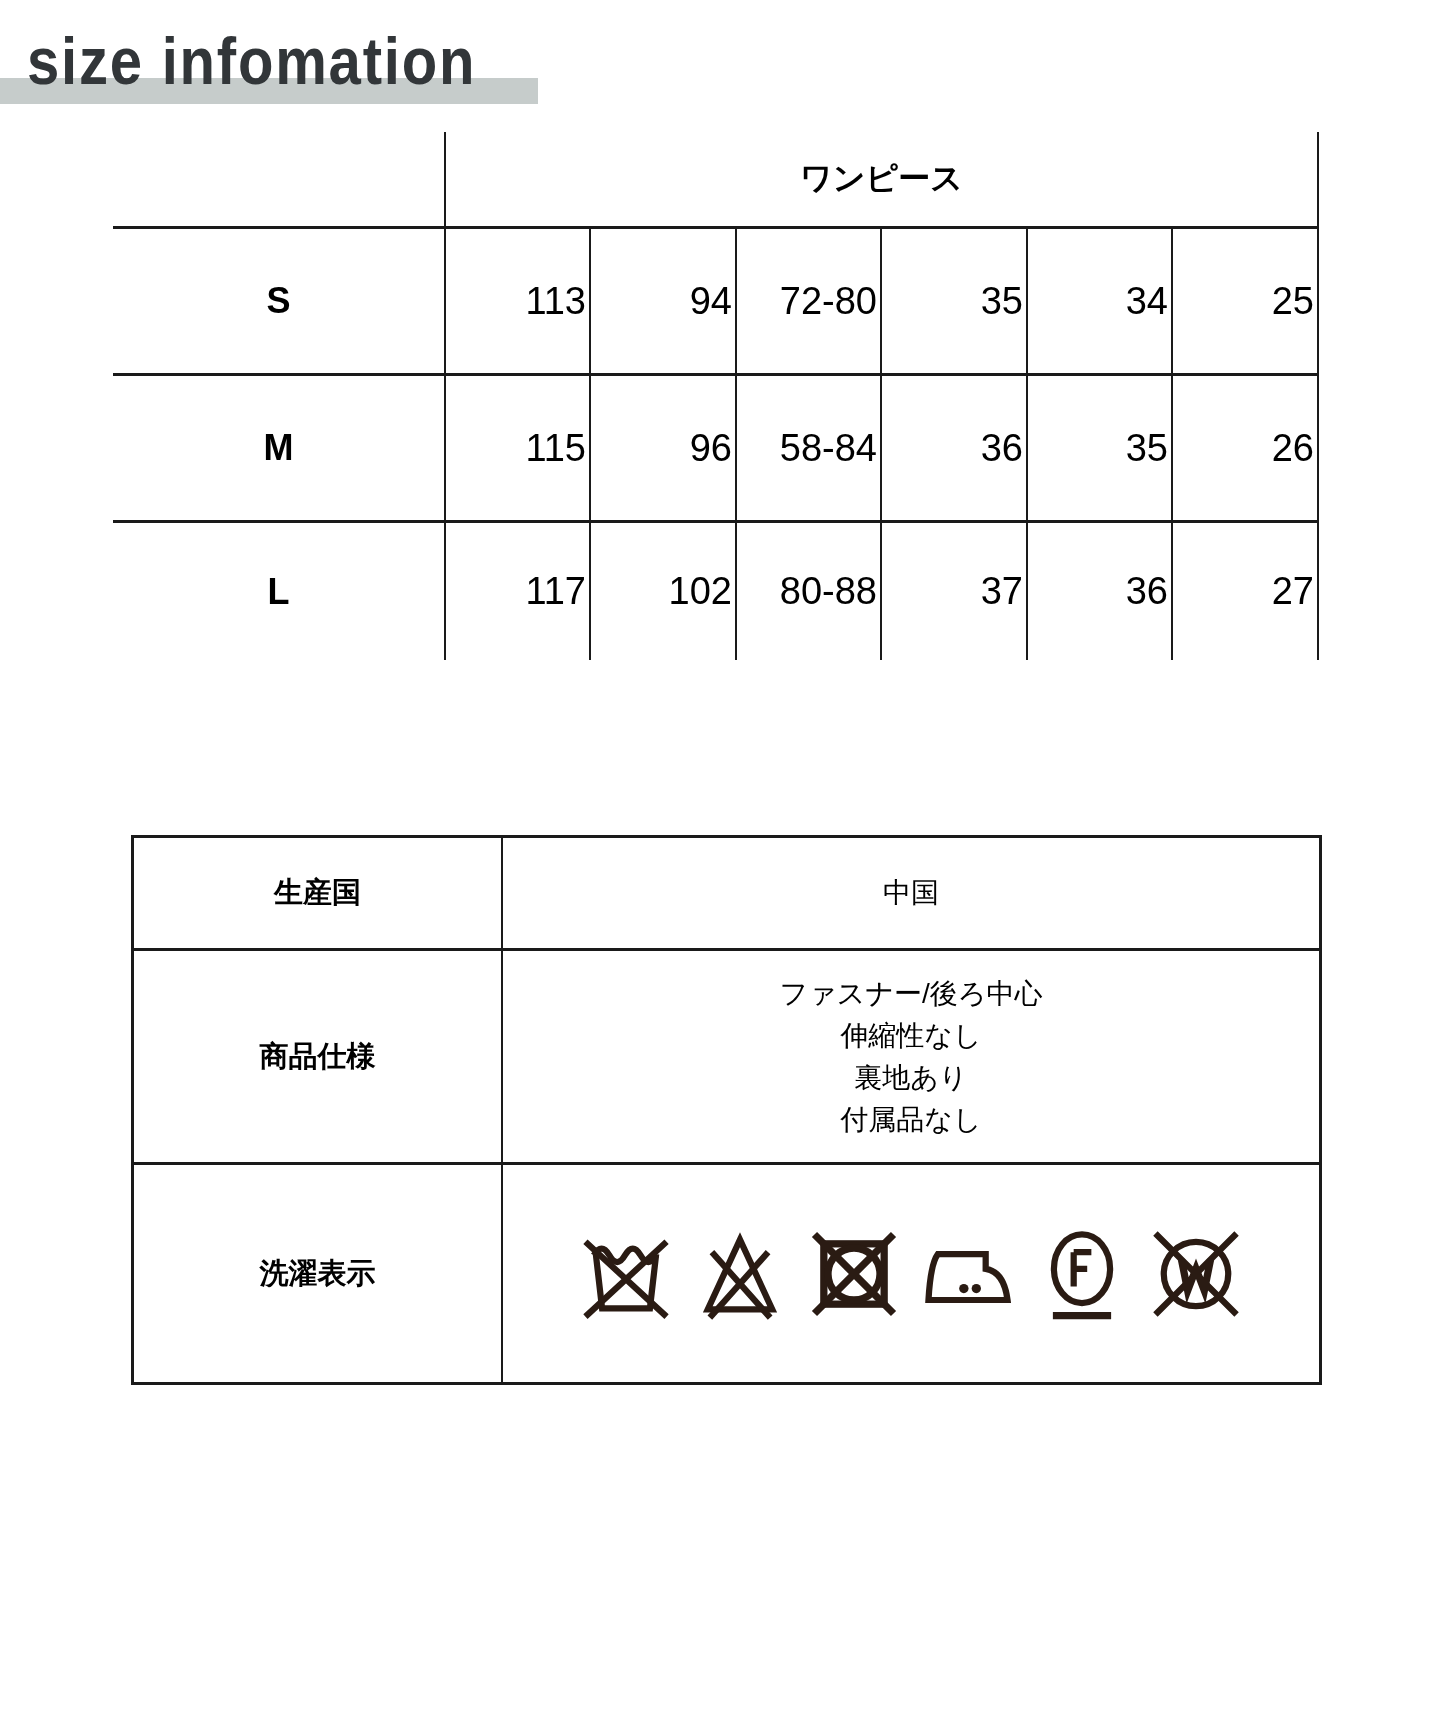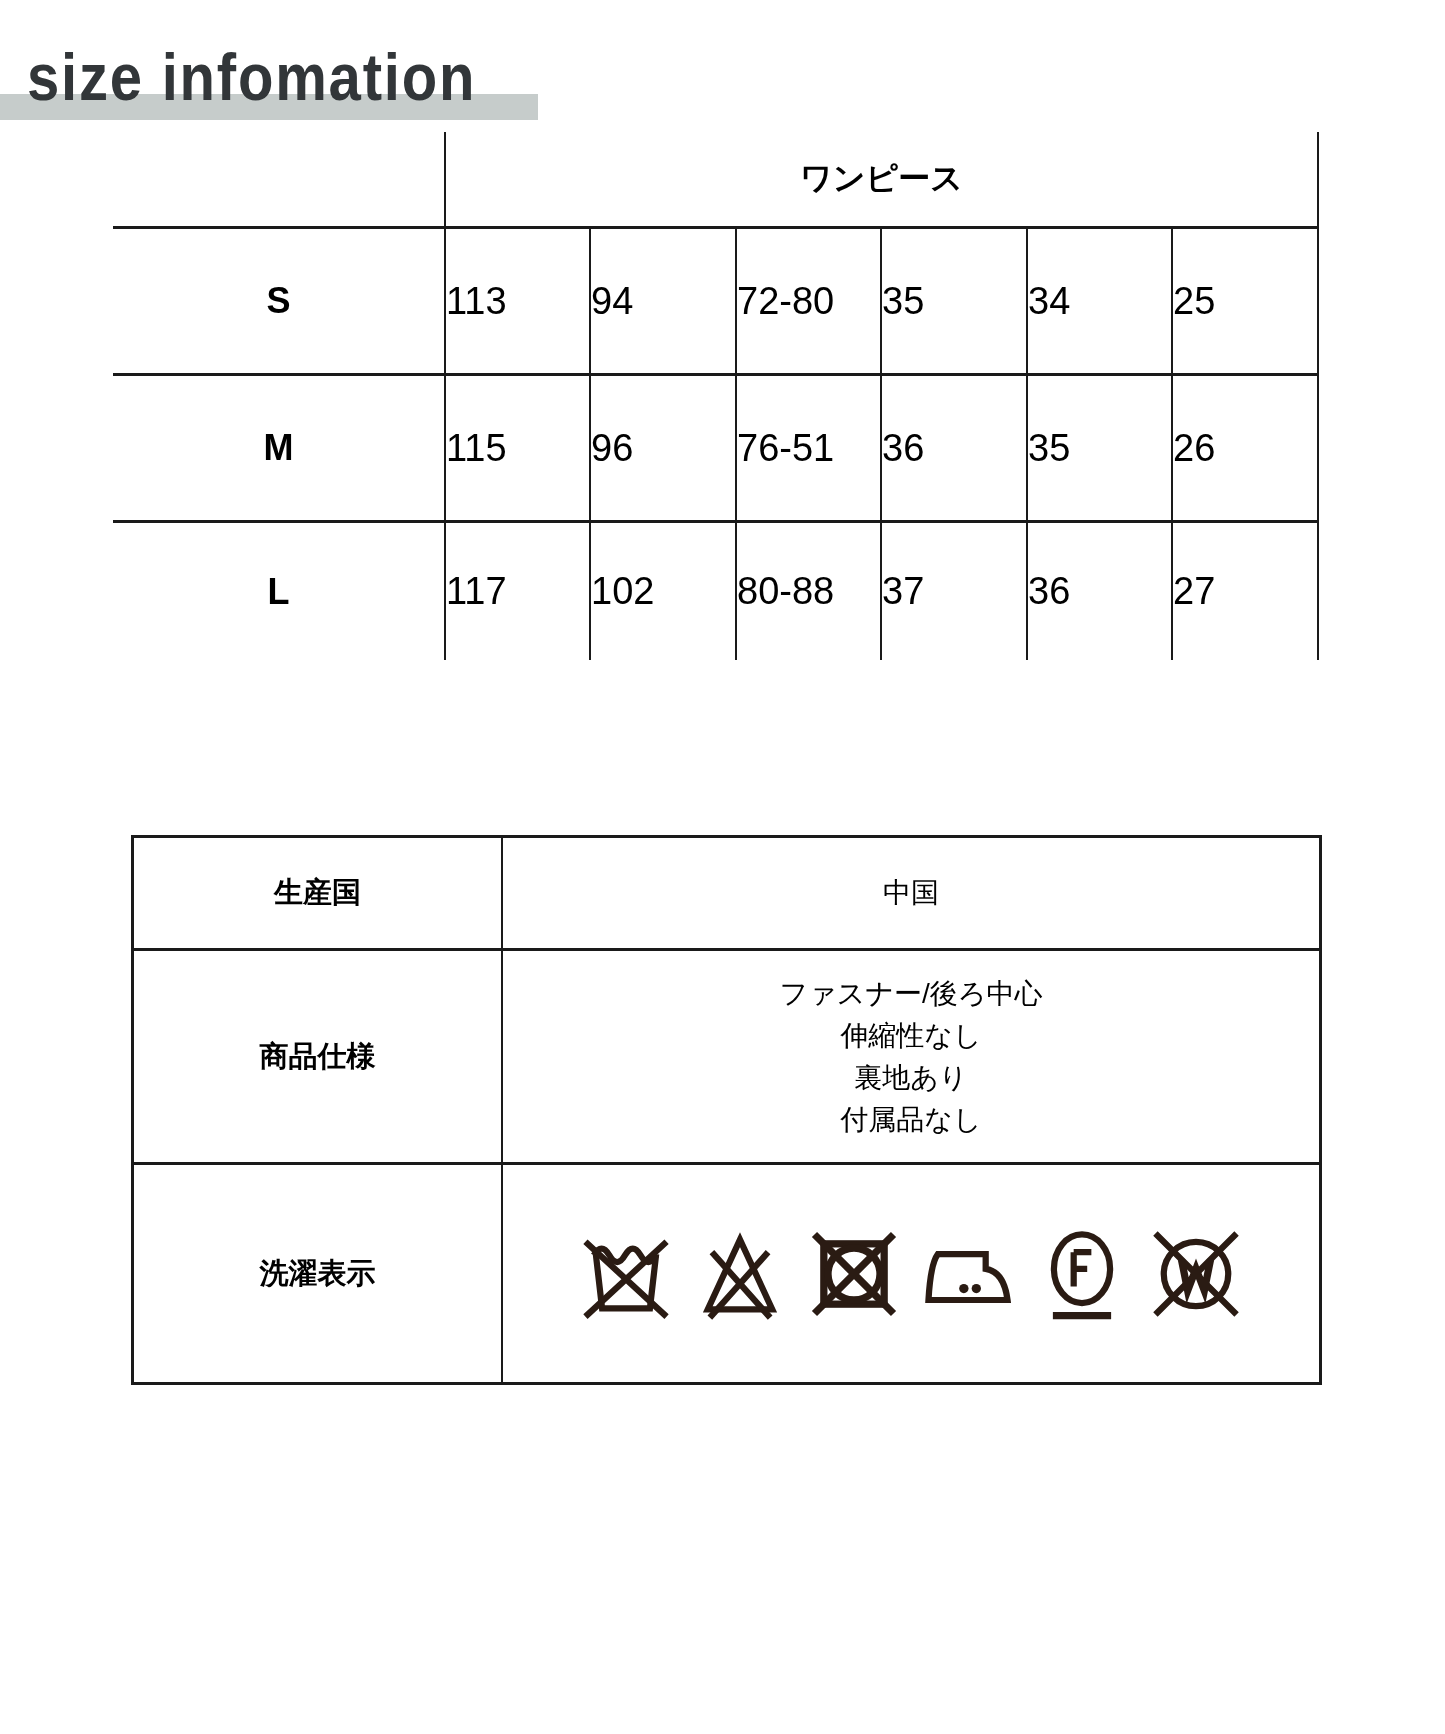--- a/index.html
+++ b/index.html
@@ -2,21 +2,21 @@
 <html><head>
 <meta charset="utf-8">
 <style>
   html,body{margin:0;padding:0;}
   body{
     width:1445px;height:1734px;position:relative;background:#ffffff;
     font-family:"Liberation Sans","DejaVu Sans",sans-serif;color:#000;
     overflow:hidden;
   }
   
-  .title-block{position:absolute;left:0;top:16px;width:600px;height:120px;}
+  .title-block{position:absolute;left:0;top:0;width:600px;height:120px;}
   .title-bar{position:absolute;left:0;top:78px;width:538px;height:26px;background:#c6cccb;}
   .title-text{
     position:absolute;left:27px;top:28px;margin:0;
     font-size:66px;font-weight:bold;letter-spacing:2px;line-height:1.0;
     color:#323639;transform:scaleX(0.88);transform-origin:0 50%;white-space:nowrap;
   }
   
   table{border-collapse:collapse;table-layout:fixed;}
   td{padding:0;vertical-align:middle;}
   .size-table{position:absolute;left:113px;top:132px;width:1205px;}
@@ -27,21 +27,21 @@
     text-align:center;font-weight:bold;font-size:32px;
   }
   .size-table .r-head td{
     height:143px;border-left:2px solid #1a1a1a;border-bottom:3px solid #1a1a1a;
     text-align:center;font-weight:bold;font-size:34px;
   }
   .size-table .r-head td:first-child{border-left:none;}
   .size-table .r-head td:last-child{border-right:2px solid #1a1a1a;}
   .size-table .r-data td{
     height:144px;border-left:2px solid #1a1a1a;border-bottom:3px solid #1a1a1a;
-    font-size:38px;padding-right:9px;
+    text-align:right;font-size:38px;padding-right:3px;
   }
   .size-table .r-data td:first-child{
     border-left:none;text-align:center;font-weight:bold;font-size:36px;padding-right:0;
   }
   .size-table .r-data td:last-child{border-right:2px solid #1a1a1a;}
   .size-table .r-last td{height:137px;border-bottom:none;}
   
   .info-table{position:absolute;left:131px;top:835px;width:1191px;border:3px solid #1a1a1a;}
   .info-table td{border-bottom:3px solid #1a1a1a;}
   .info-table tr:last-child td{border-bottom:none;}
@@ -91,21 +91,21 @@
     <td>94</td>
     <td>72-80</td>
     <td>35</td>
     <td>34</td>
     <td>25</td>
   </tr>
   <tr class="r-data">
     <td>M</td>
     <td>115</td>
     <td>96</td>
-    <td>76-51</td>
+    <td>58-84</td>
     <td>36</td>
     <td>35</td>
     <td>26</td>
   </tr>
   <tr class="r-data r-last">
     <td>L</td>
     <td>117</td>
     <td>102</td>
     <td>80-88</td>
     <td>37</td>

